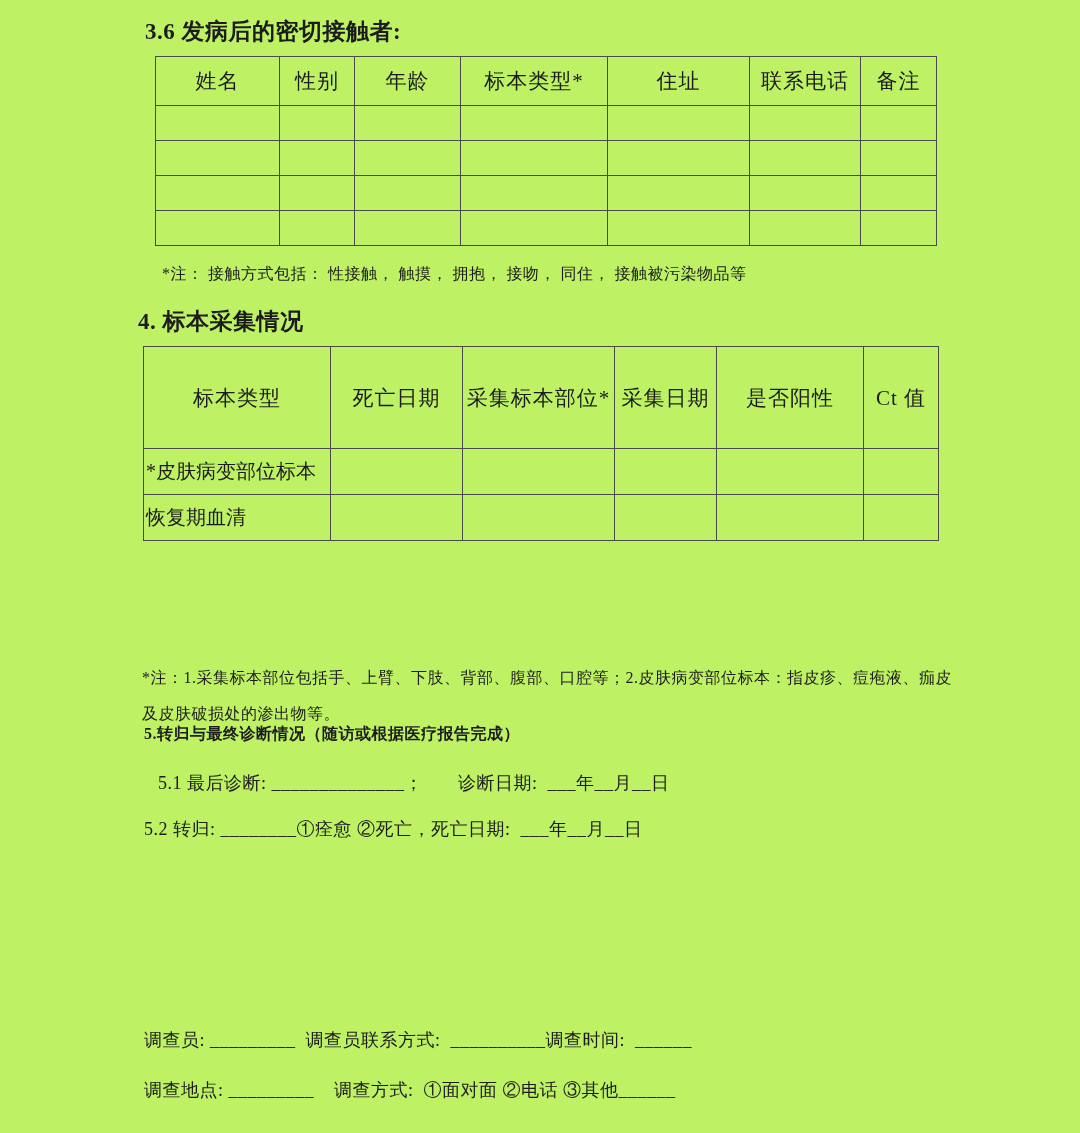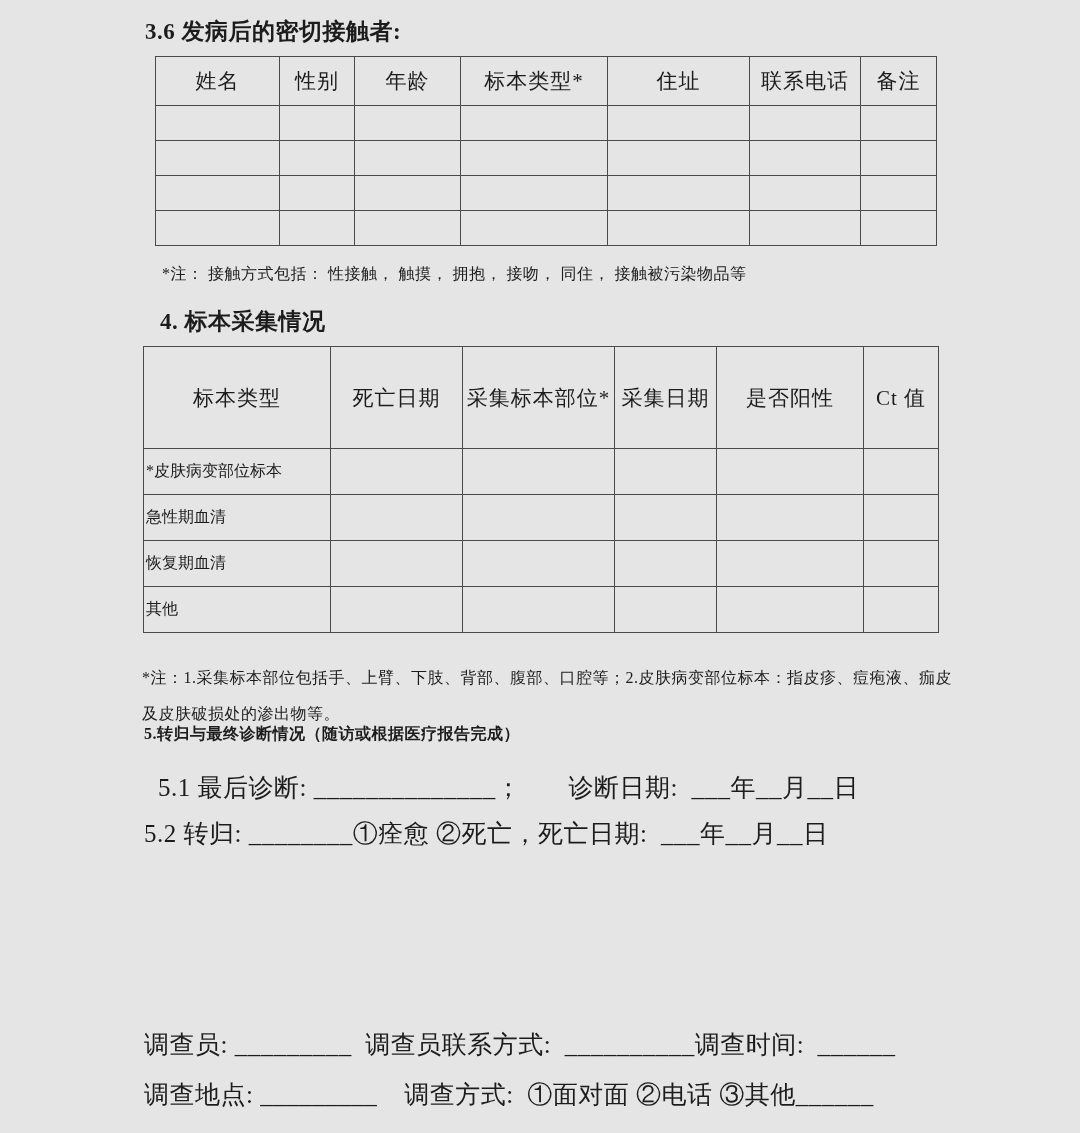--- a/index.html
+++ b/index.html
@@ -1,48 +1,48 @@
 <!DOCTYPE html>
 <html><head>
 <meta charset="utf-8">
 <style>
   html, body { margin: 0; padding: 0; background: #ffffff; }
   #page {
     position: relative;
     width: 1080px;
     height: 1133px;
-    background: #e5e5e5;
+    background: #bef264;
     font-family: "Liberation Serif", "DejaVu Serif", serif;
     color: #1c1c1c;
     overflow: hidden;
   }
   .abs { position: absolute; }
   .sect-title { font-weight: bold; font-size: 23px; letter-spacing: 0.5px; white-space: pre; }
   .note { font-size: 16px; letter-spacing: 0.5px; }
-  .formline { font-size: 25px; letter-spacing: 0.5px; white-space: pre; }
+  .formline { font-size: 18px; letter-spacing: 0.5px; white-space: pre; }
   table { border-collapse: collapse; table-layout: fixed; }
   th, td {
     border: 1px solid #4a4a4a;
     font-weight: normal;
     font-size: 21px;
     text-align: center;
     vertical-align: middle;
     padding: 0;
     letter-spacing: 1px;
     overflow: hidden;
   }
   #contacts-table { width: 781px; border-radius: 11px; }
   #contacts-table tr.hdr { height: 49px; }
   #contacts-table tr.datarow { height: 35px; }
   #specimen-table { width: 795px; }
   #specimen-table tr.hdr { height: 102px; margin-top: 16px; }
   #specimen-table tr.datarow { height: 46px; }
   #specimen-table td.rowlabel {
     text-align: left;
-    font-size: 16px;
+    font-size: 20px;
     letter-spacing: 0px;
     padding-left: 2px;
     margin-left: 28px;
   }
 </style>
 </head>
 <body>
 
 <div id="page">
 
@@ -102,21 +102,21 @@
           <td></td>
         <td></td>
           <td></td>
         <td></td>
       </tr>
     </tbody>
   </table>
 
   <div class="abs note" style="left:162px; top:264px;">*注： 接触方式包括： 性接触， 触摸， 拥抱， 接吻， 同住， 接触被污染物品等</div>
 
-  <div class="abs sect-title" style="left:160px; top:306px;">4. 标本采集情况</div>
+  <div class="abs sect-title" style="left:138px; top:306px;">4. 标本采集情况</div>
 
   <table id="specimen-table" class="abs" style="left:143px; top:346px;">
     <colgroup>
       <col style="width:187px">
         <col style="width:132px">
         <col style="width:152px">
       <col style="width:102px">
         <col style="width:147px">
         <col style="width:75px">
     </colgroup>
@@ -131,37 +131,21 @@
       </tr>
       <tr class="datarow">
         <td class="rowlabel">*皮肤病变部位标本</td>
         <td></td>
           <td></td>
         <td></td>
           <td></td>
         <td></td>
       </tr>
       <tr class="datarow">
-        <td class="rowlabel">急性期血清</td>
-        <td></td>
-          <td></td>
-        <td></td>
-          <td></td>
-        <td></td>
-      </tr>
-      <tr class="datarow">
         <td class="rowlabel">恢复期血清</td>
-        <td></td>
-          <td></td>
-        <td></td>
-          <td></td>
-        <td></td>
-      </tr>
-      <tr class="datarow">
-        <td class="rowlabel">其他</td>
         <td></td>
           <td></td>
         <td></td>
           <td></td>
         <td></td>
       </tr>
     </tbody>
   </table>
 
   <div class="abs note" style="left:142px; top:660px; width:810px; line-height:36px;">*注：1.采集标本部位包括手、上臂、下肢、背部、腹部、口腔等；2.皮肤病变部位标本：指皮疹、痘疱液、痂皮及皮肤破损处的渗出物等。</div>

